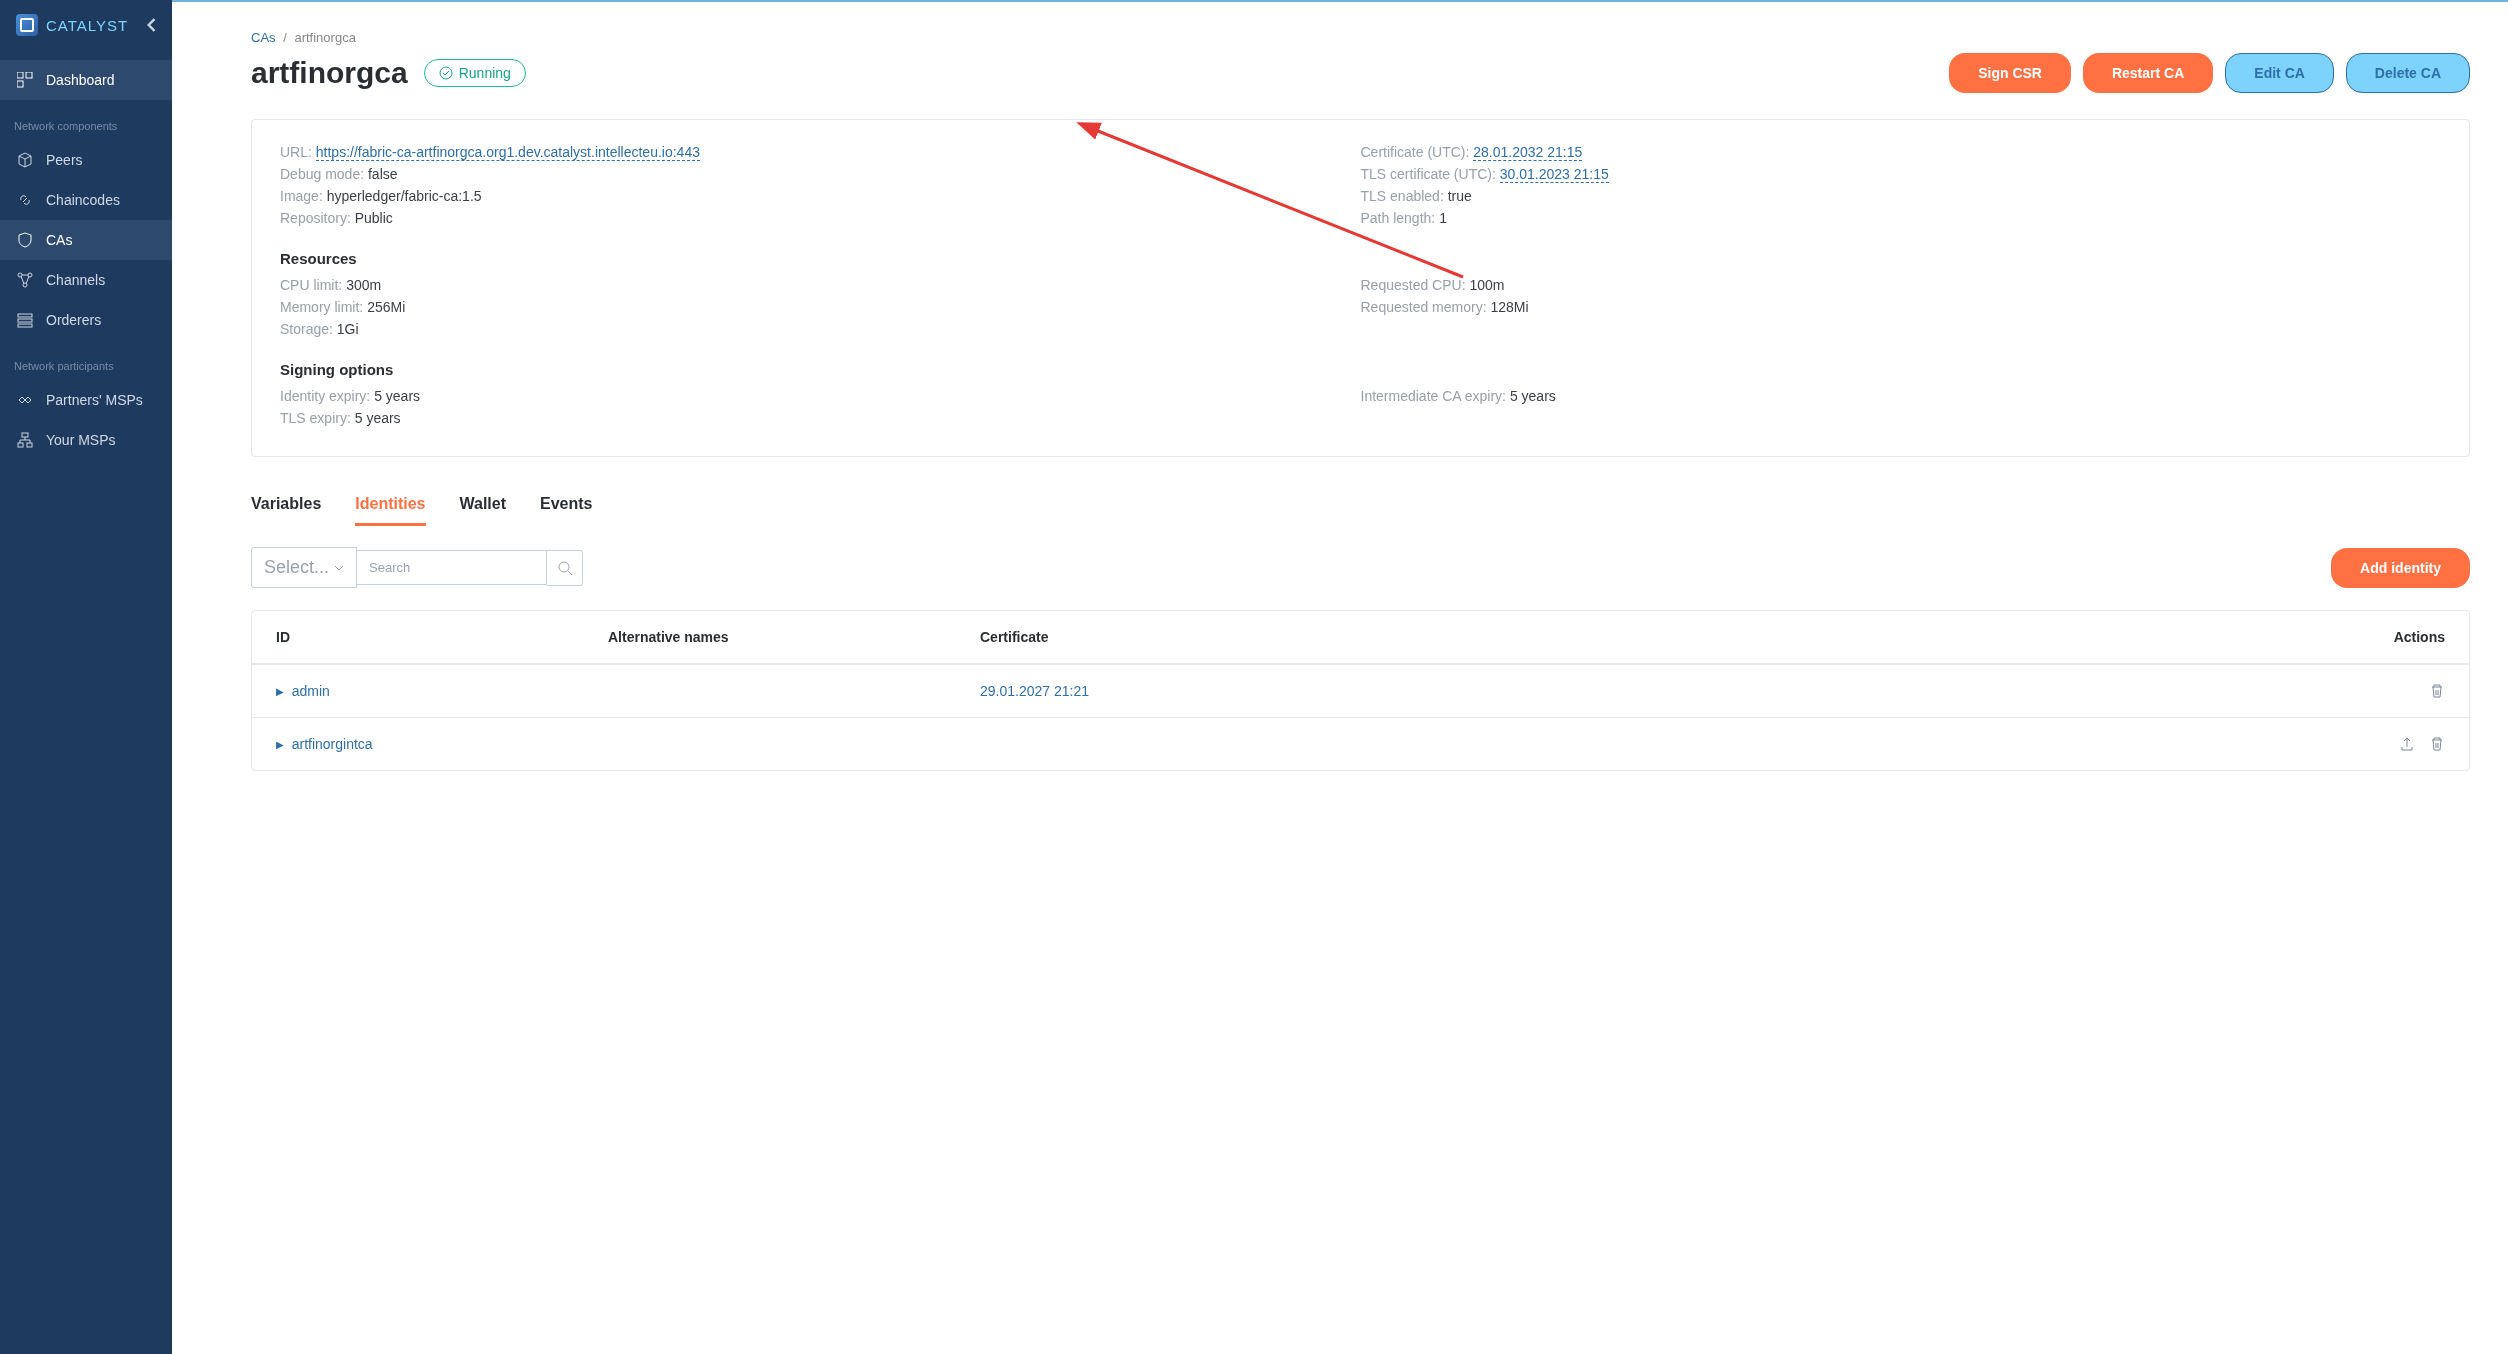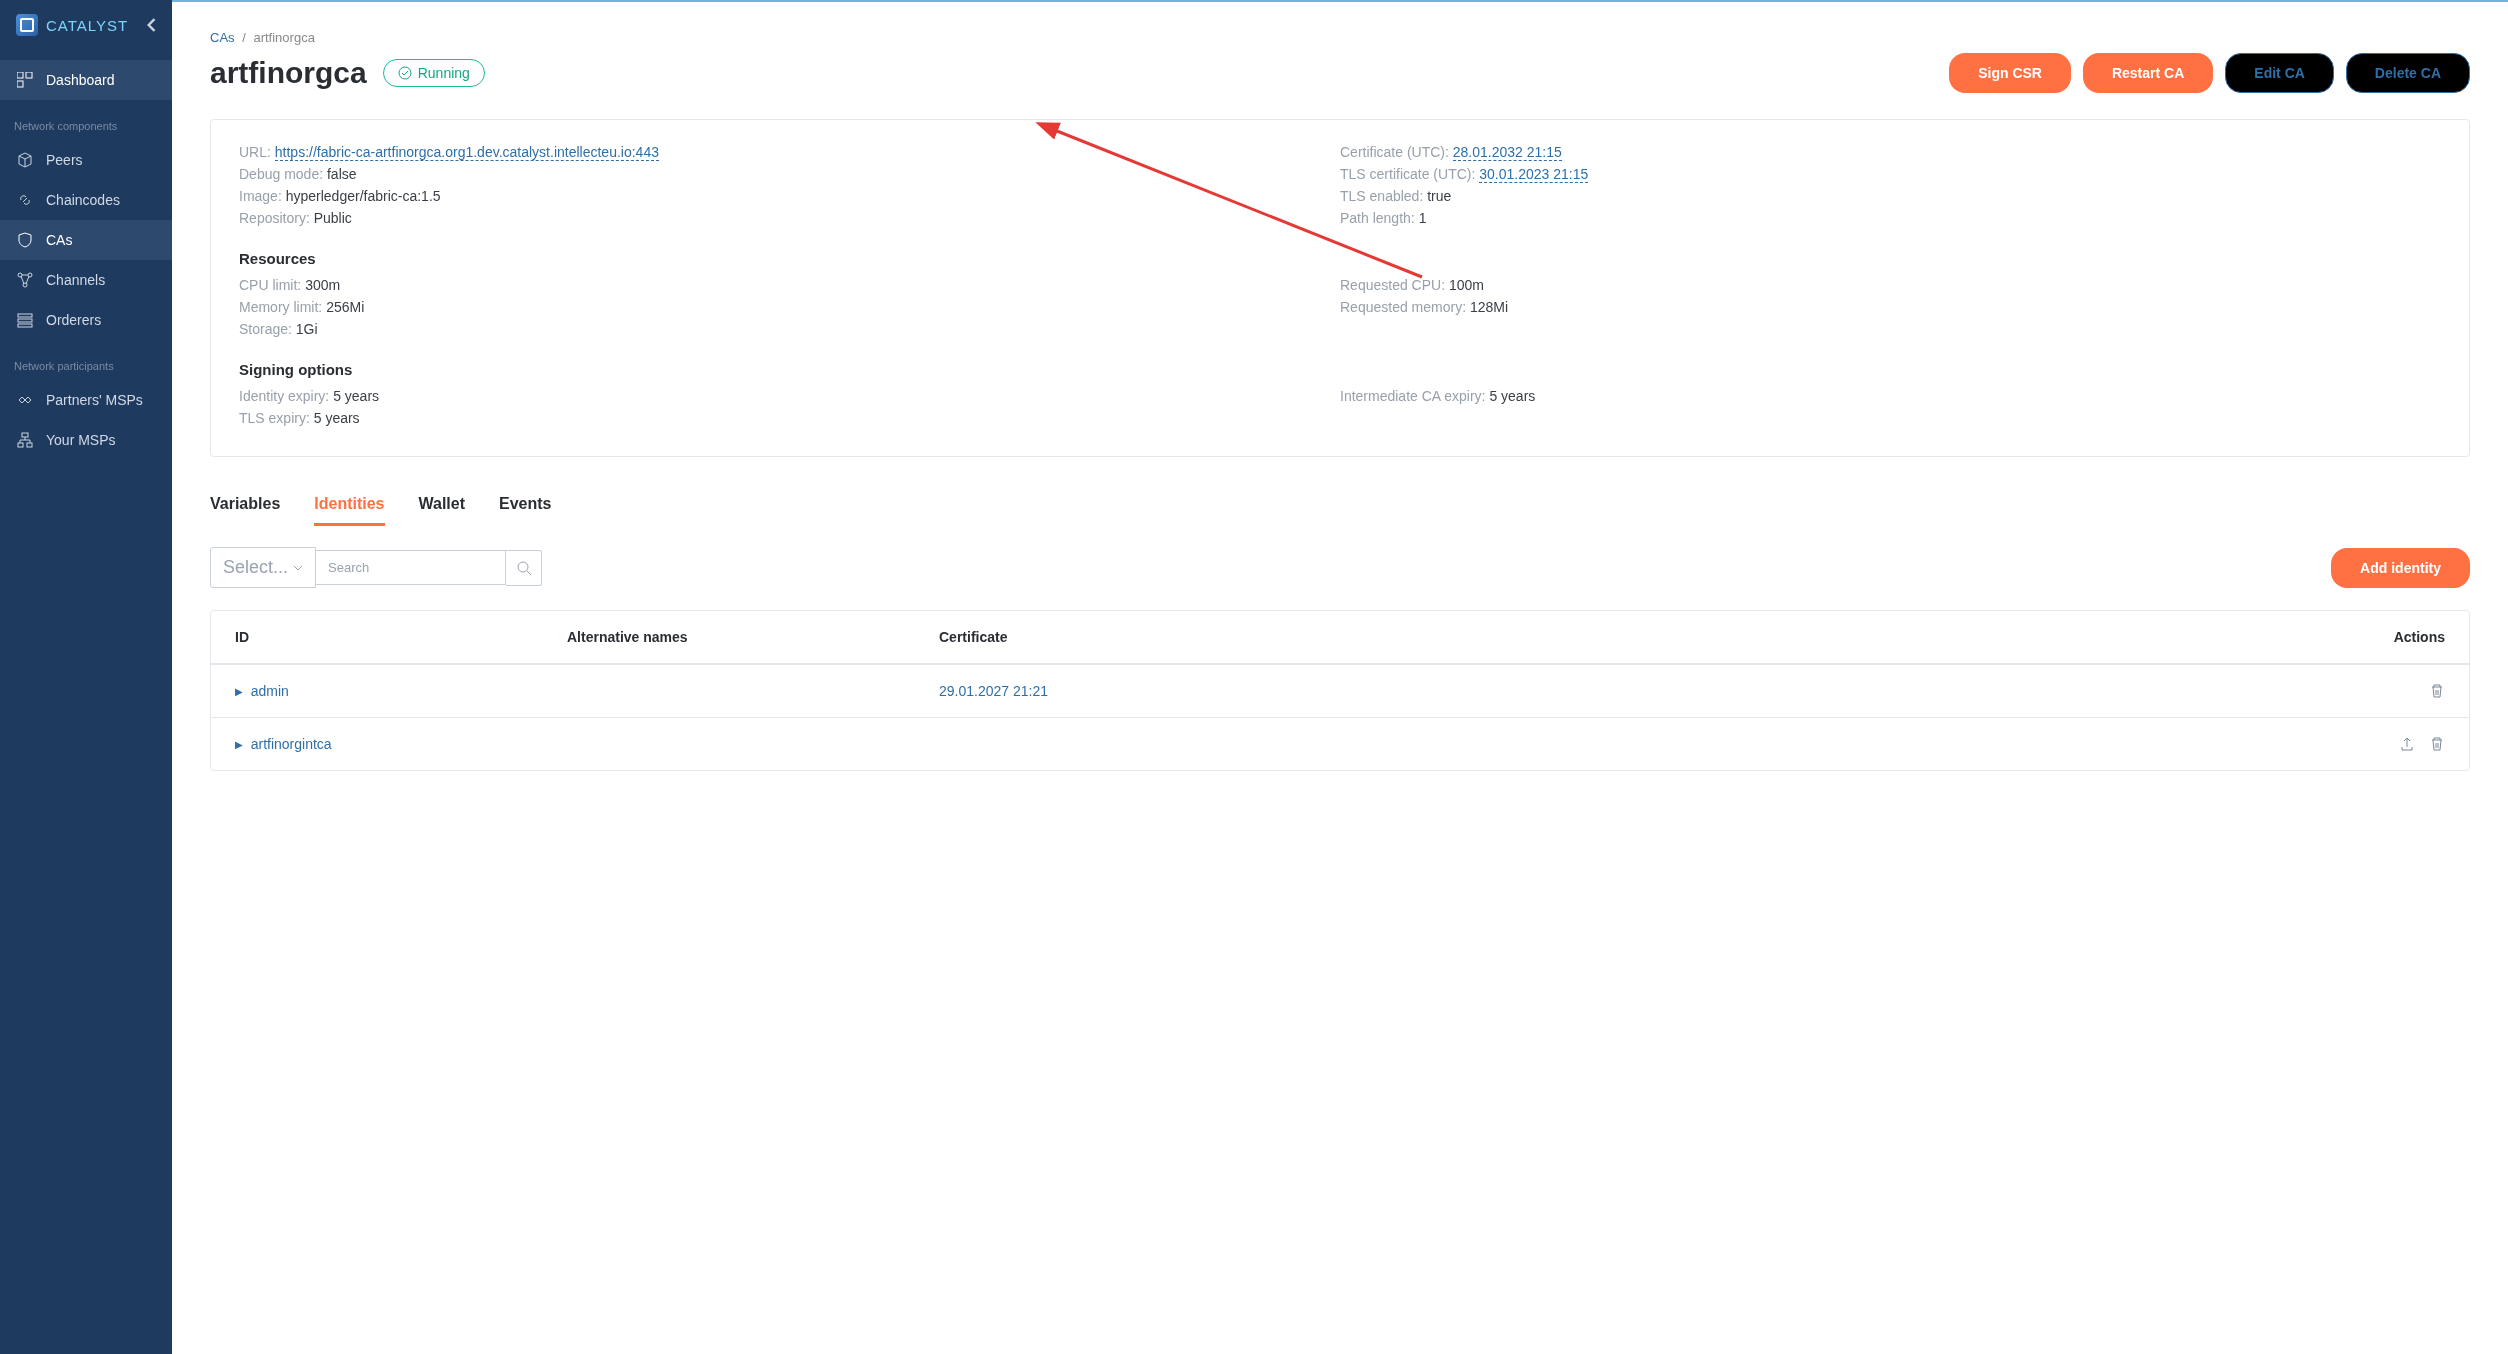--- a/index.html
+++ b/index.html
@@ -72,21 +72,21 @@
       padding: 5px 14px; border-radius: 999px; font-size:14px; font-weight:500;
     }
     .status-pill .check { color:#17a589; }
     
     .action-buttons { margin-left:auto; display:flex; gap:12px; }
     .btn {
       padding: 11px 28px; border-radius: 16px; font-size:14px; font-weight:600;
       cursor:pointer; border:1px solid transparent;
     }
     .btn-orange { background:#ff7043; color:#fff; }
-    .btn-outline-blue { background:#000000; border-color:#2f6fa7; color:#2f6fa7; }
+    .btn-outline-blue { background:#7dd3fc; border-color:#2f6fa7; color:#2f6fa7; }
     
     
     .panel {
       border:1px solid #e4e7ec; border-radius:4px; padding: 24px 28px; margin-bottom: 38px;
     }
     .info-grid { display:flex; }
     .info-col { flex:1; }
     .info-line { margin-bottom: 6px; font-size:14px; }
     .info-label { color:#98a0ab; }
     .info-value { color:#3a3f47; }
@@ -229,21 +229,21 @@
               <rect x="10" y="11" width="5" height="4" stroke="#cbd5e0" fill="none"></rect>
               <path d="M8 5v3 M3 11V8h10v3" stroke="#cbd5e0" fill="none"></path>
             </svg>
         </span>
         <span>Your MSPs</span>
       </div>
     </nav>
   </aside>
 
   <main class="main">
-    <div class="content" style="position:relative;">
+    <div class="content" style="position:relative;margin-left:41px;">
       <div class="breadcrumb">
         <a style="color:#2f6fa7; text-decoration:none;">CAs</a>
         <span class="sep">/</span>
         <span class="crumb-current">artfinorgca</span>
       </div>
 
       <div class="title-row">
         <h1 class="page-title">artfinorgca</h1>
         <span class="status-pill">
           <span class="check">

